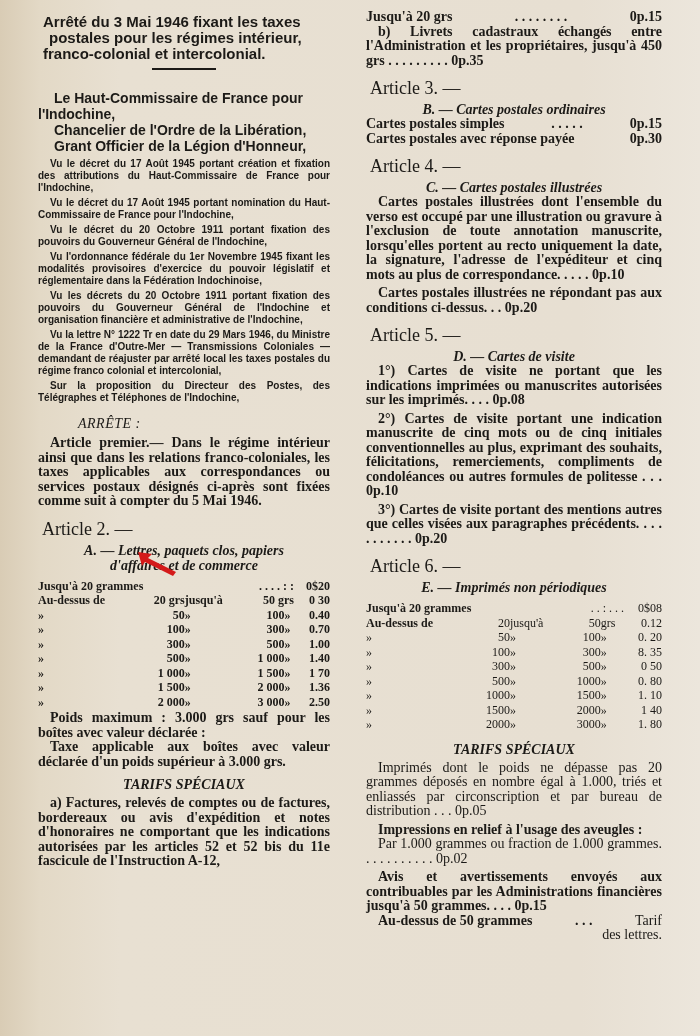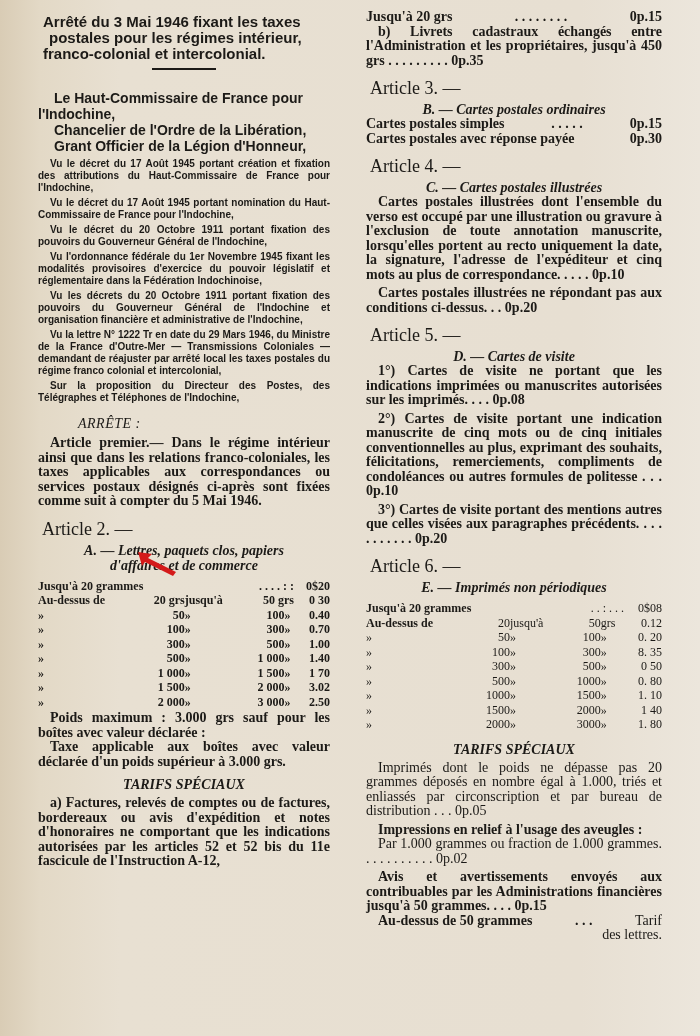--- a/index.html
+++ b/index.html
@@ -124,21 +124,21 @@
             <td class="r">1 500</td>
             <td class="c">»</td>
             <td class="r">1 70</td>
           </tr>
       <tr>
             <td class="c">»</td>
             <td class="r">1 500</td>
             <td class="c">»</td>
             <td class="r">2 000</td>
             <td class="c">»</td>
-            <td class="r">3.02</td>
+            <td class="r">1.36</td>
           </tr>
       <tr>
             <td class="c">»</td>
             <td class="r">2 000</td>
             <td class="c">»</td>
             <td class="r">3 000</td>
             <td class="c">»</td>
             <td class="r">2.50</td>
           </tr>
     </tbody>

